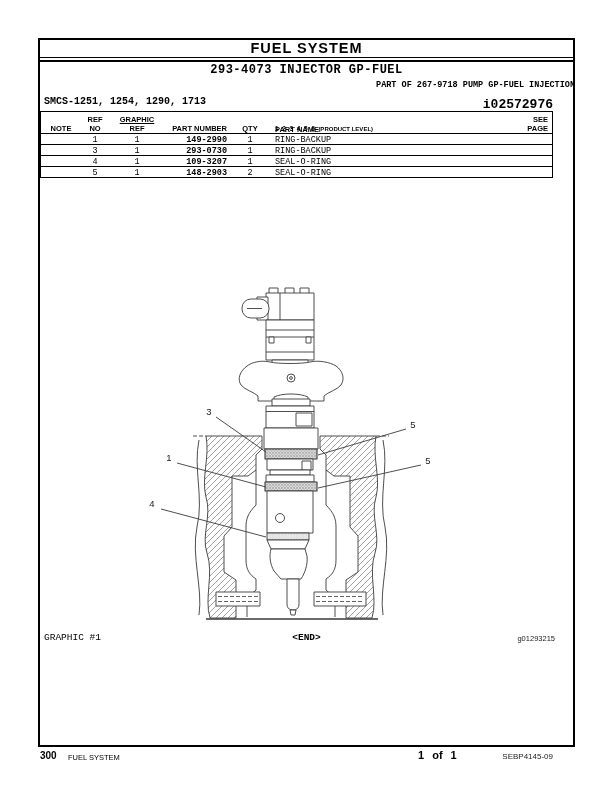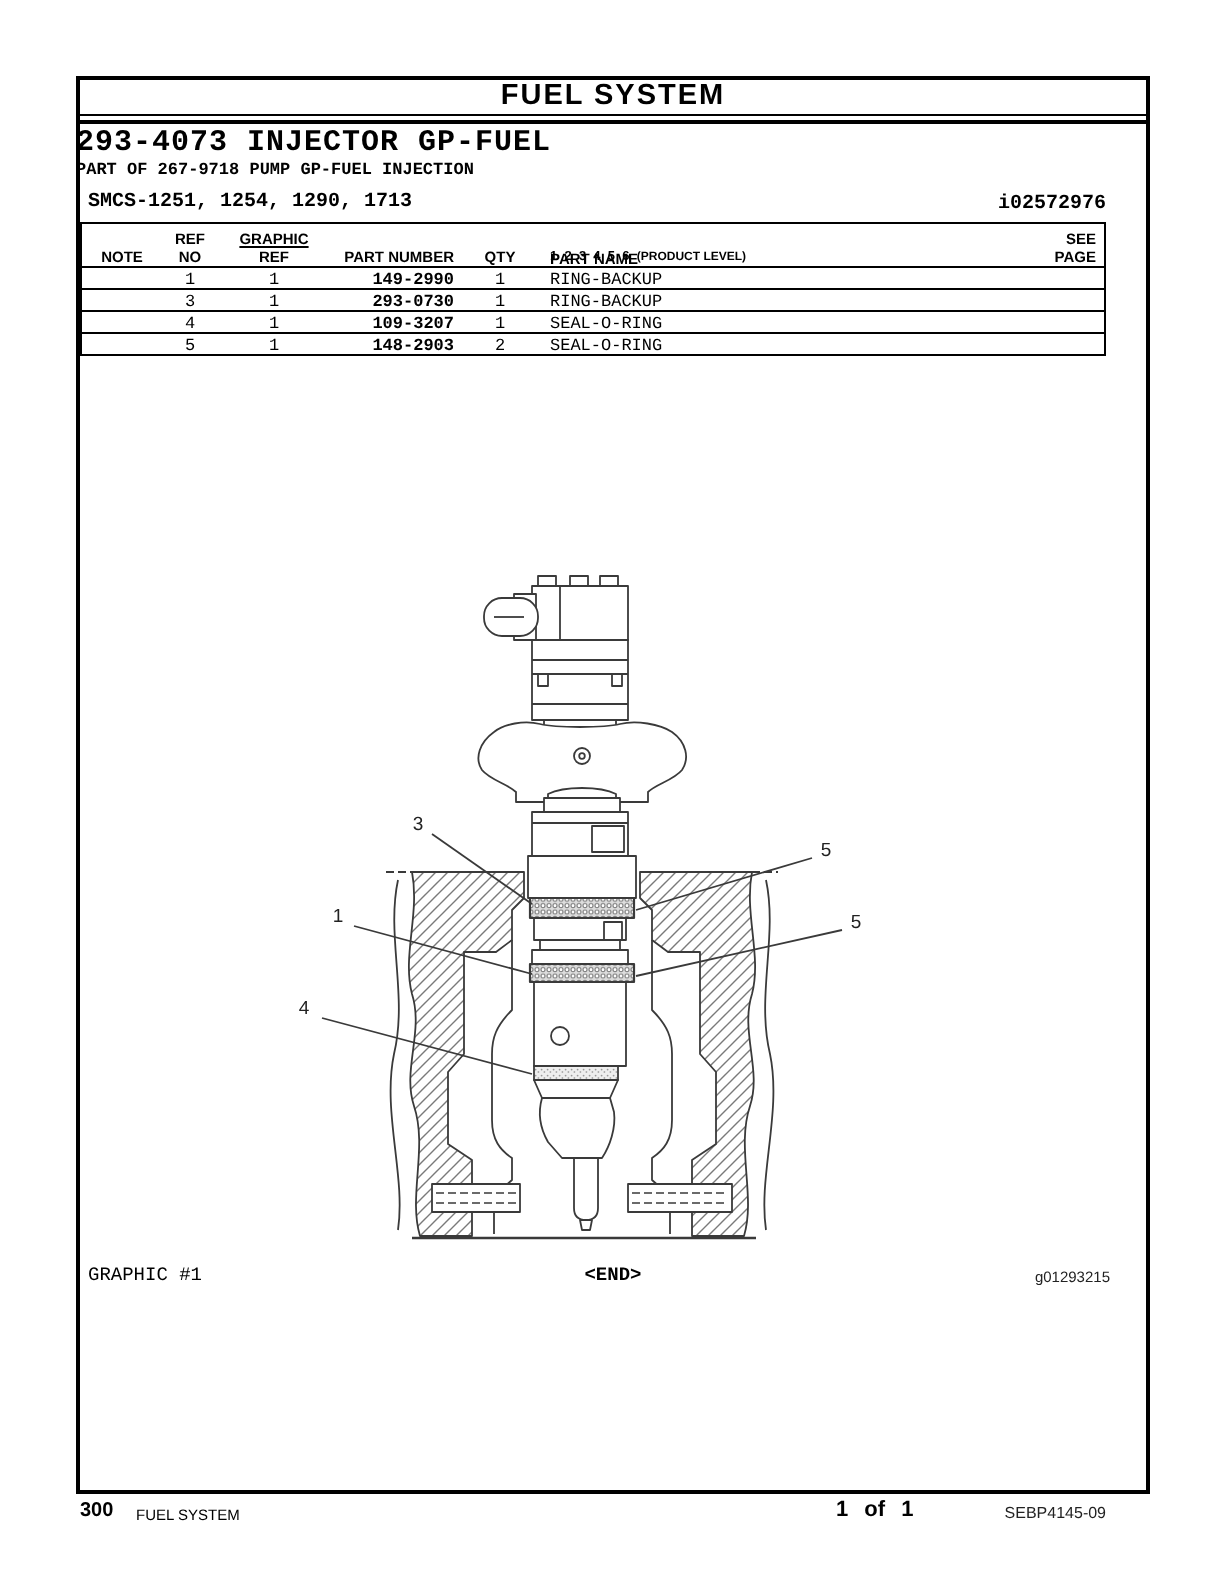--- a/index.html
+++ b/index.html
@@ -11,28 +11,28 @@
   .mono { font-family:"Liberation Mono","DejaVu Sans Mono",monospace; }
 
   
   .page-border { position:absolute; left:38px; top:38px; width:537px; height:709px; border:2px solid #000; }
 
   
   .title-bar { position:absolute; left:38px; top:38px; width:537px; height:20px;
     border-bottom:1.5px solid #000; text-align:center; font-weight:bold;
     font-size:14.5px; letter-spacing:1px; line-height:20px; }
   .title-rule2 { position:absolute; left:38px; top:60px; width:537px; height:1.5px; background:#000; }
-  .doc-title { position:absolute; left:38px; top:63px; width:537px; text-align:left;
-    font-family:"Liberation Mono","DejaVu Sans Mono",monospace; font-weight:bold; font-size:15px; letter-spacing:0.5px; }
-  .doc-subtitle { position:absolute; left:38px; top:80px; width:537px; text-align:left;
+  .doc-title { position:absolute; left:38px; top:63px; width:537px; text-align:center;
+    font-family:"Liberation Mono","DejaVu Sans Mono",monospace; font-weight:bold; font-size:12px; letter-spacing:0.5px; }
+  .doc-subtitle { position:absolute; left:38px; top:80px; width:537px; text-align:right;
     font-family:"Liberation Mono","DejaVu Sans Mono",monospace; font-weight:bold; font-size:8.5px; }
   .smcs { position:absolute; left:44px; top:96px; font-family:"Liberation Mono","DejaVu Sans Mono",monospace;
     font-weight:bold; font-size:10px; }
   .doc-id { position:absolute; right:59px; top:97px; font-family:"Liberation Mono","DejaVu Sans Mono",monospace;
-    font-weight:bold; font-size:10px; }
+    font-weight:bold; font-size:13px; }
 
   
   .parts-table { position:absolute; left:40px; top:111px; width:513px;
     border-top:1px solid #000; border-left:1px solid #000; border-right:1px solid #000; }
   .pt-header { position:relative; height:22px; border-bottom:1px solid #000;
     font-weight:bold; font-size:7.5px; }
   .pt-header .h { position:absolute; white-space:pre; }
   .h-note   { left:4px;  width:32px; top:12px; text-align:center; }
   .h-ref1   { left:44px; width:20px; top:3px;  text-align:center; }
   .h-ref2   { left:44px; width:20px; top:12px; text-align:center; }

